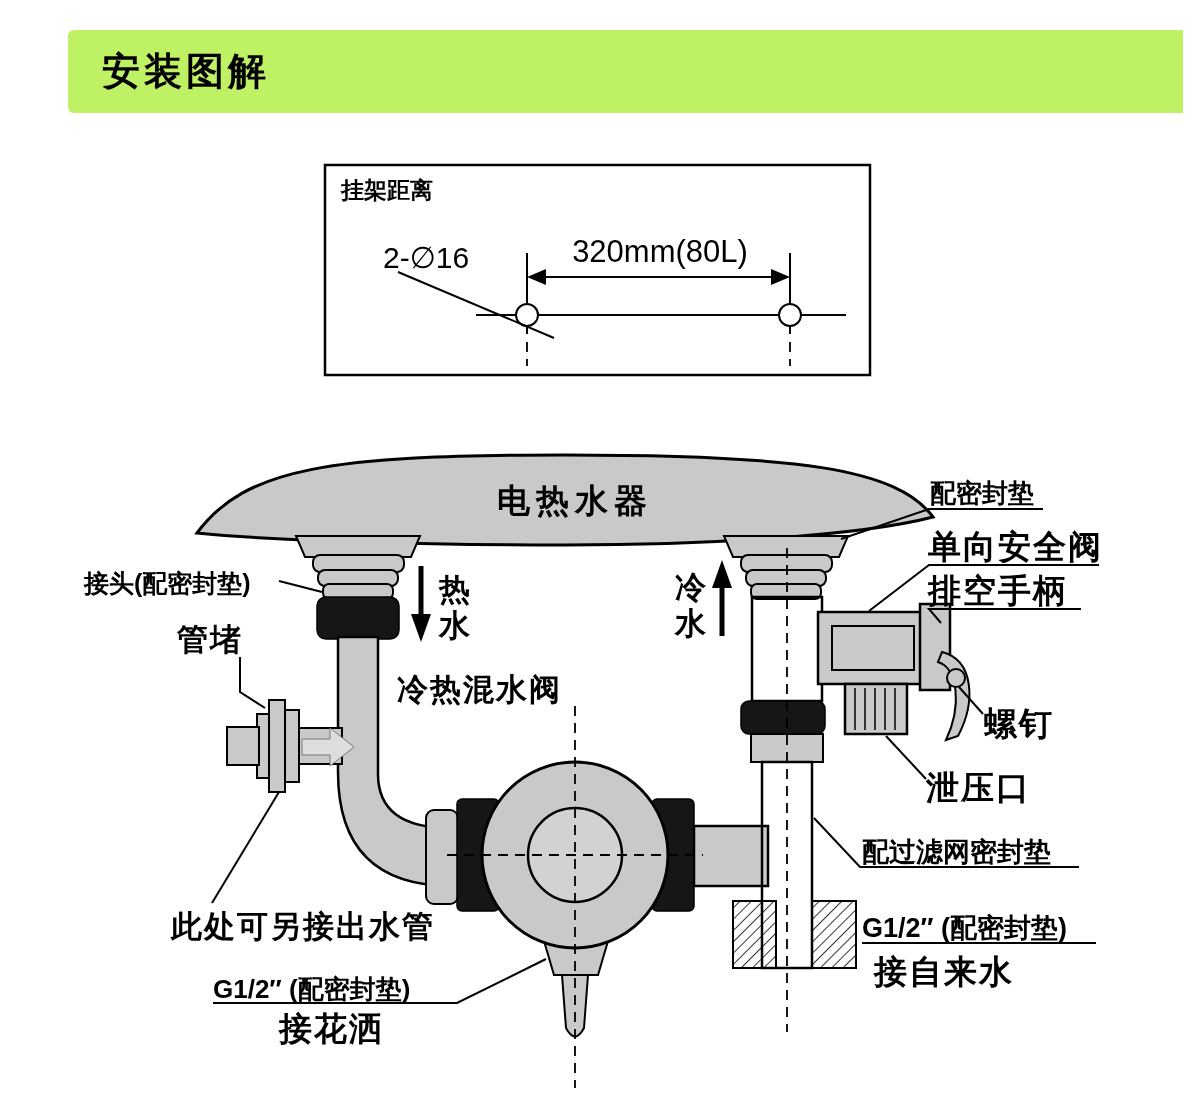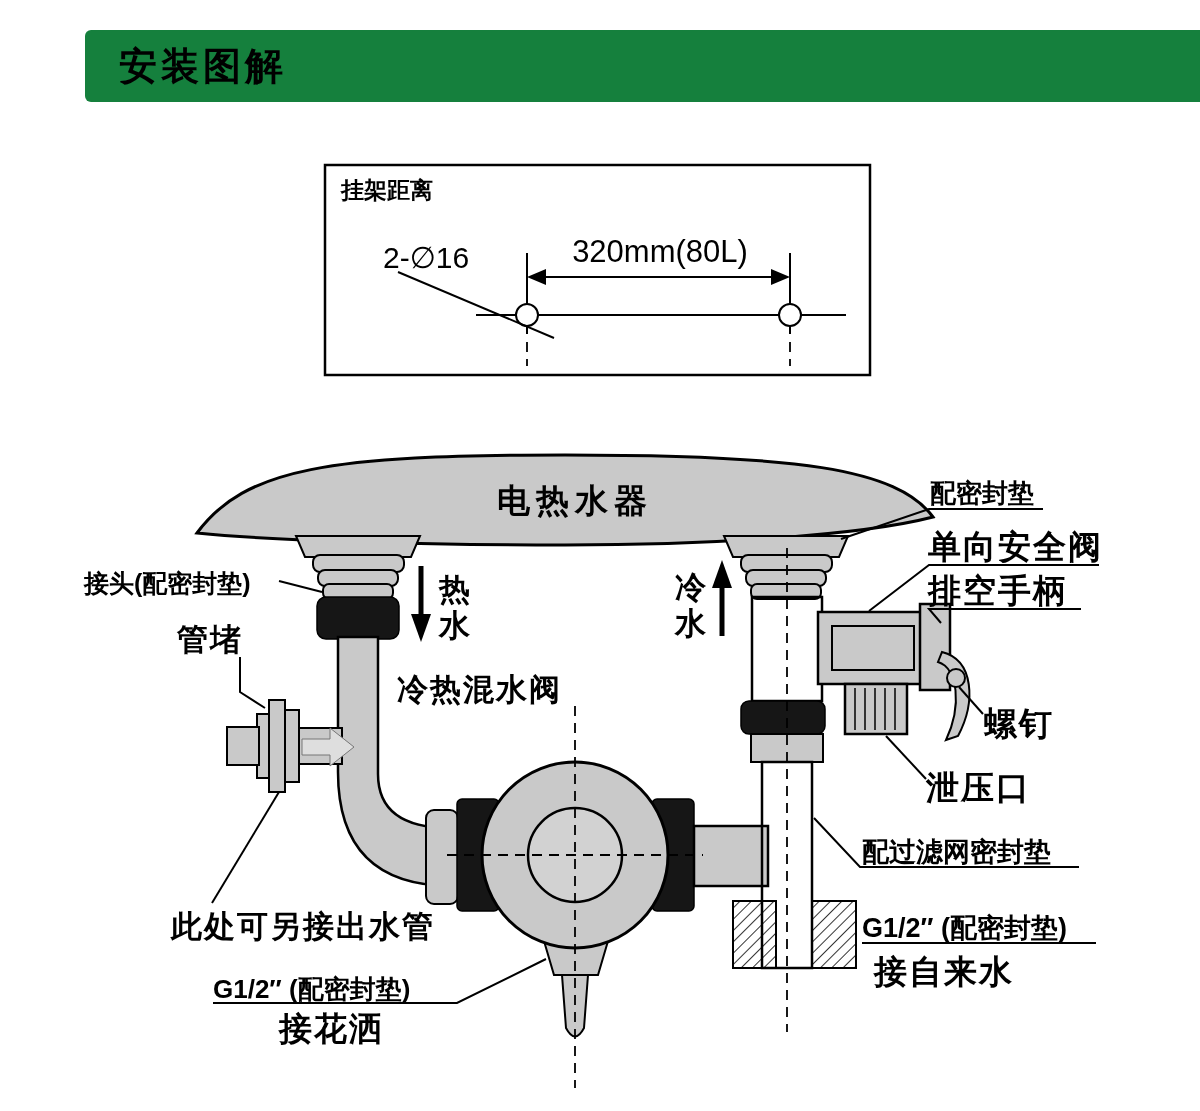--- a/index.html
+++ b/index.html
@@ -1,17 +1,17 @@
 <!DOCTYPE html>
 <html><head>
 <meta charset="utf-8">
 <style>
   * { margin:0; padding:0; box-sizing:border-box; }
   html,body { width:1200px; height:1111px; background:#ffffff; font-family:"Liberation Sans", sans-serif; position:relative; overflow:hidden; }
-  .header { position:absolute; left:85px; top:30px; width:1115px; height:72px; background:#15803d; display:flex; align-items:center; padding-left:34px; border-radius:6px 0 0 6px; }
+  .header { position:absolute; left:68px; top:30px; width:1115px; height:83px; background:#bef264; display:flex; align-items:center; padding-left:34px; border-radius:6px 0 0 6px; }
   .header-title { font-size:38px; font-weight:bold; color:#000; letter-spacing:4px; }
   svg.diagram { position:absolute; left:0; top:0; }
   text { fill:#000; font-family:"Liberation Sans", sans-serif; }
   .cjk { font-weight:600; }
   .t23 { font-size:23px; }
   .t25 { font-size:25px; }
   .t26 { font-size:26px; }
   .t27 { font-size:27px; }
   .t31 { font-size:31px; letter-spacing:2px; }
   .t33 { font-size:33px; letter-spacing:2px; }

